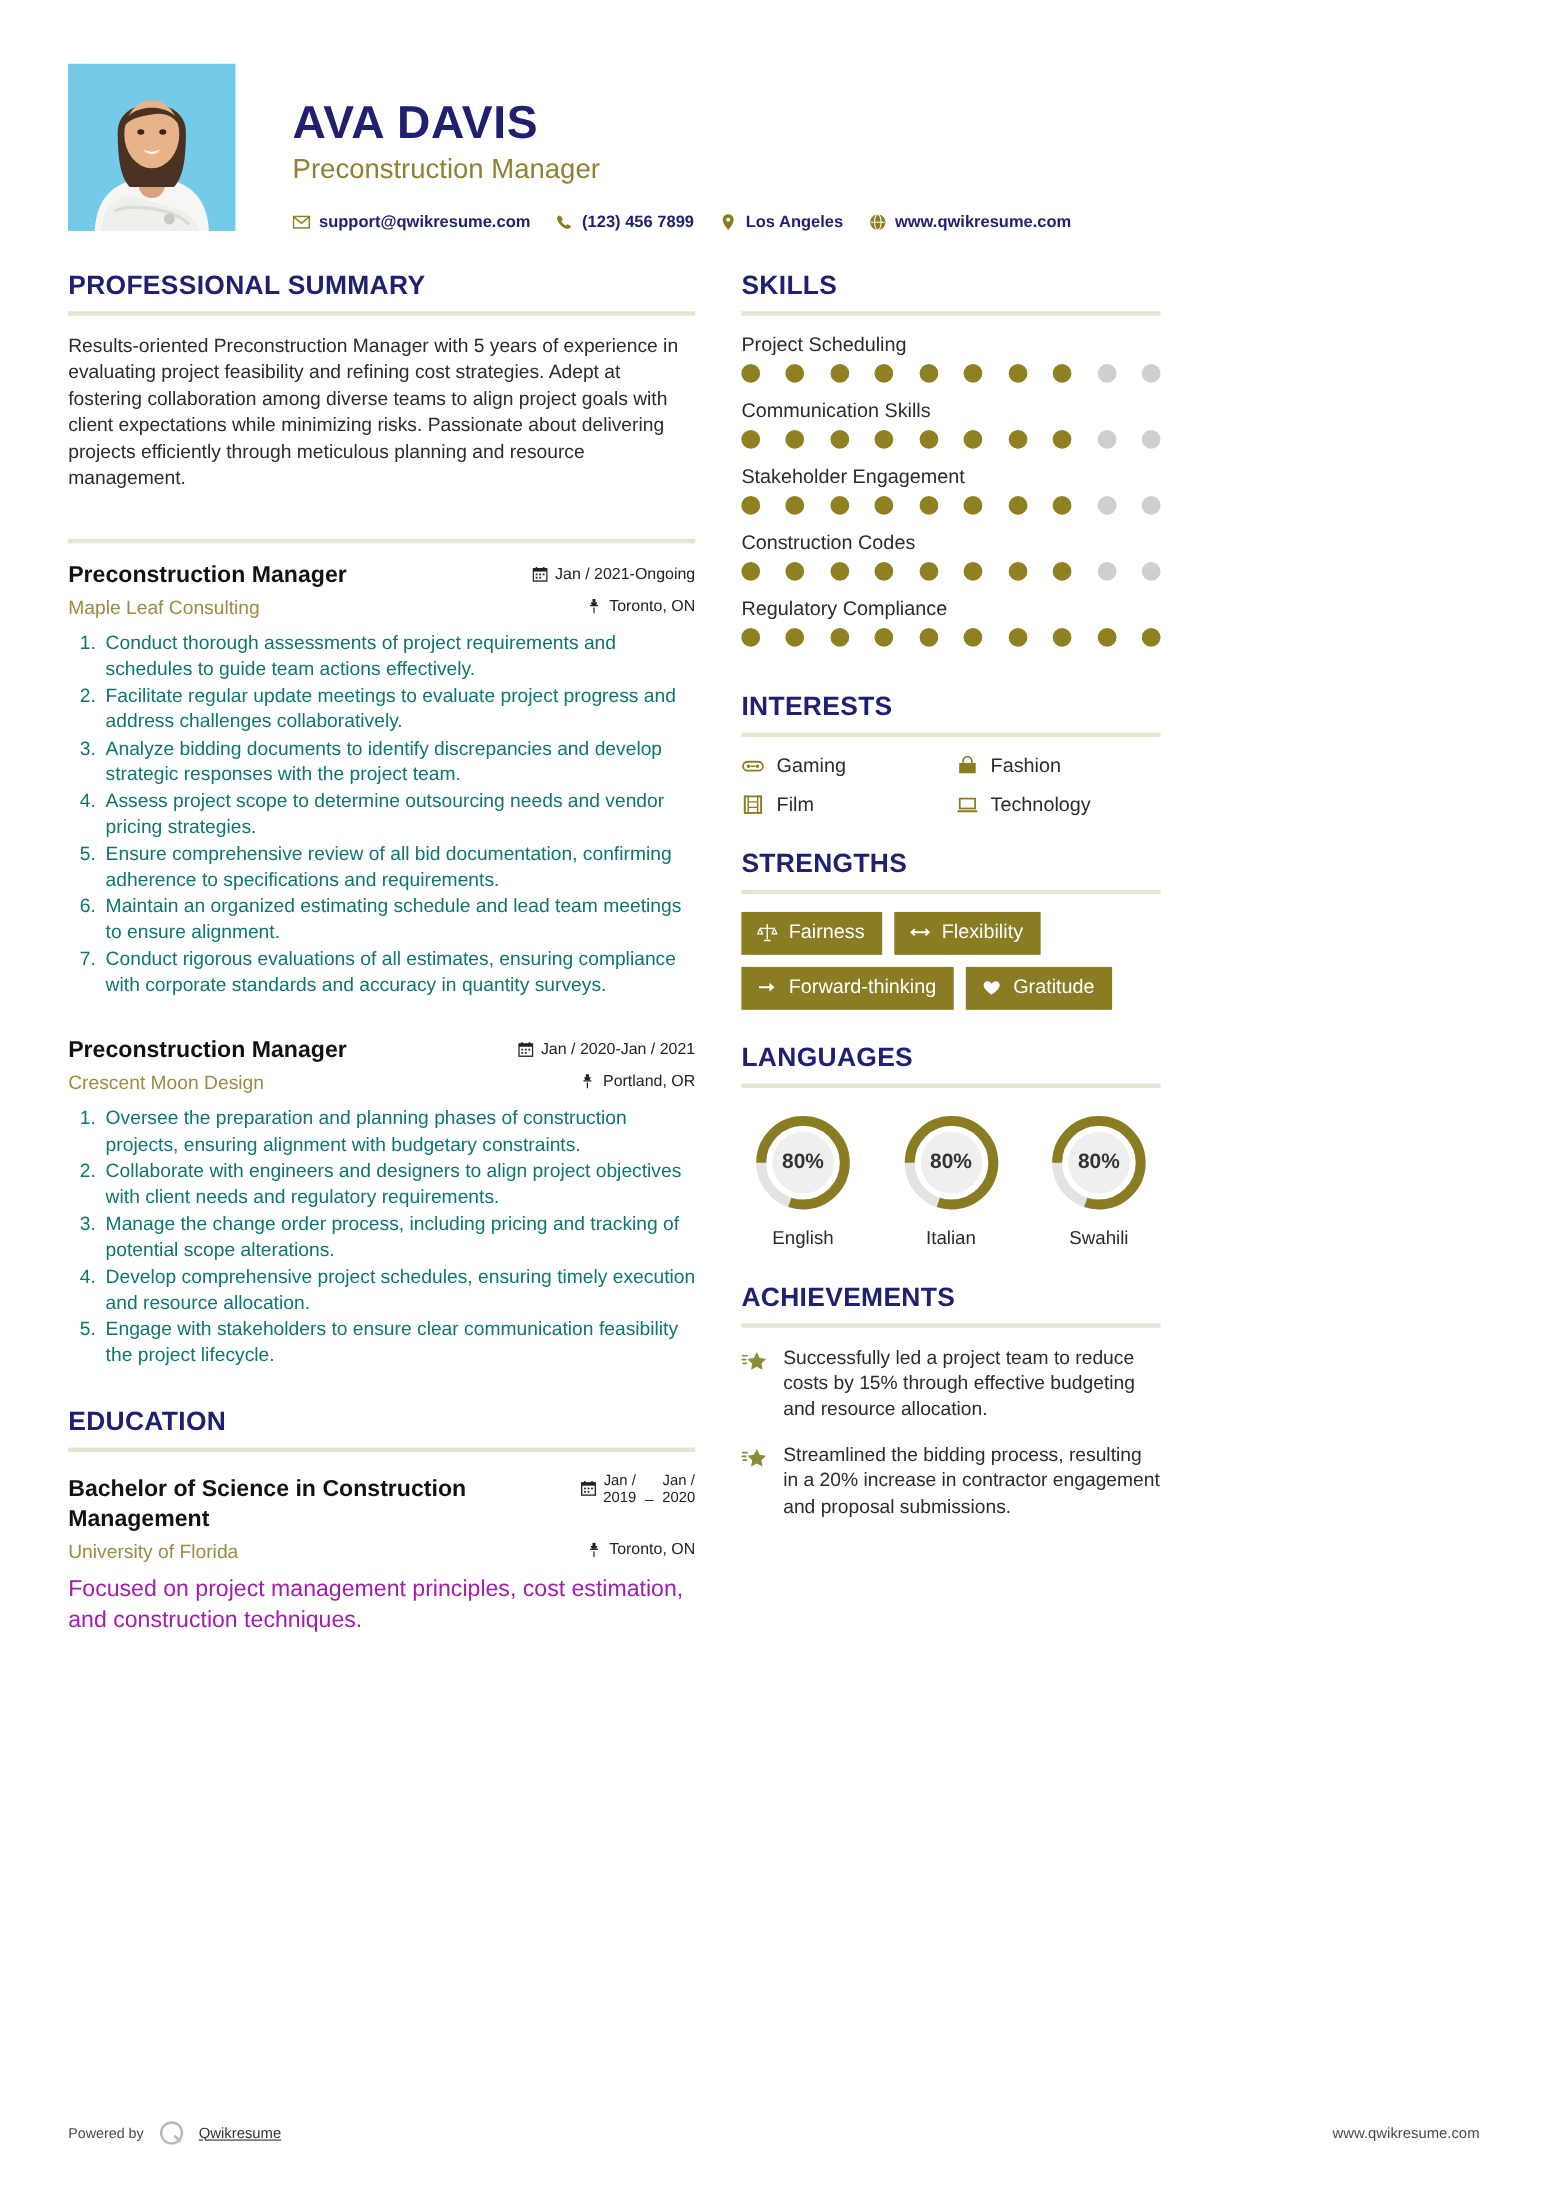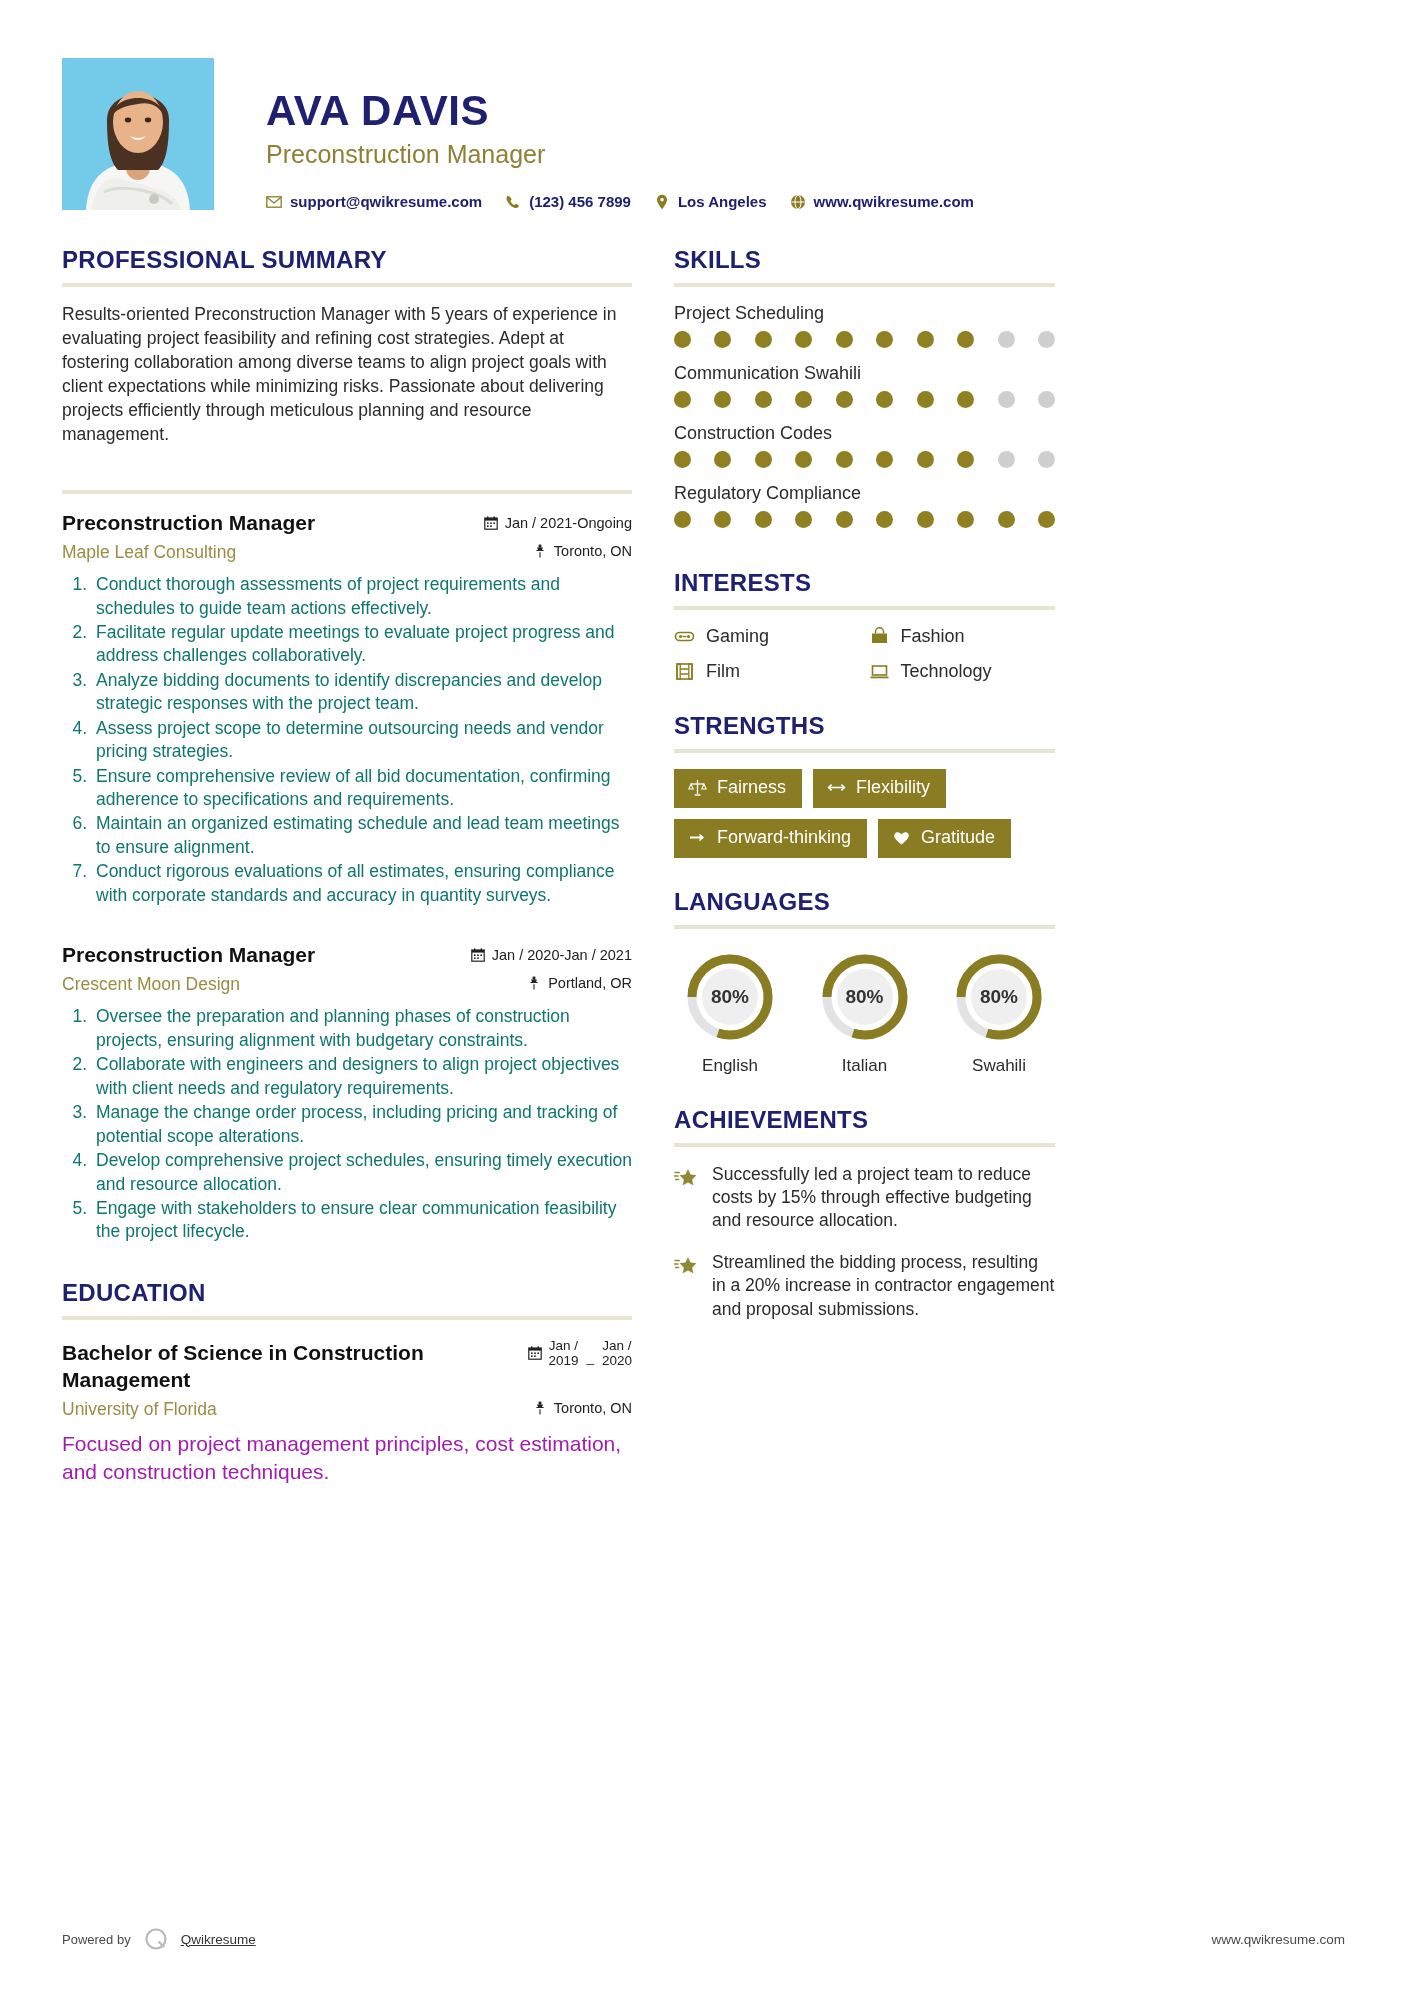--- a/index.html
+++ b/index.html
@@ -546,21 +546,36 @@
               <span class="dot"></span>
               <span class="dot"></span>
               <span class="dot"></span>
               <span class="dot"></span>
               <span class="dot"></span>
               <span class="dot off"></span>
               <span class="dot off"></span>
             </div>
         </div>
         <div>
-          <div class="skill-name">Communication Swahili</div>
+          <div class="skill-name">Communication Skills</div>
+          <div class="dots">
+              <span class="dot"></span>
+              <span class="dot"></span>
+              <span class="dot"></span>
+              <span class="dot"></span>
+              <span class="dot"></span>
+              <span class="dot"></span>
+              <span class="dot"></span>
+              <span class="dot"></span>
+              <span class="dot off"></span>
+              <span class="dot off"></span>
+            </div>
+        </div>
+        <div>
+          <div class="skill-name">Stakeholder Engagement</div>
           <div class="dots">
               <span class="dot"></span>
               <span class="dot"></span>
               <span class="dot"></span>
               <span class="dot"></span>
               <span class="dot"></span>
               <span class="dot"></span>
               <span class="dot"></span>
               <span class="dot"></span>
               <span class="dot off"></span>

